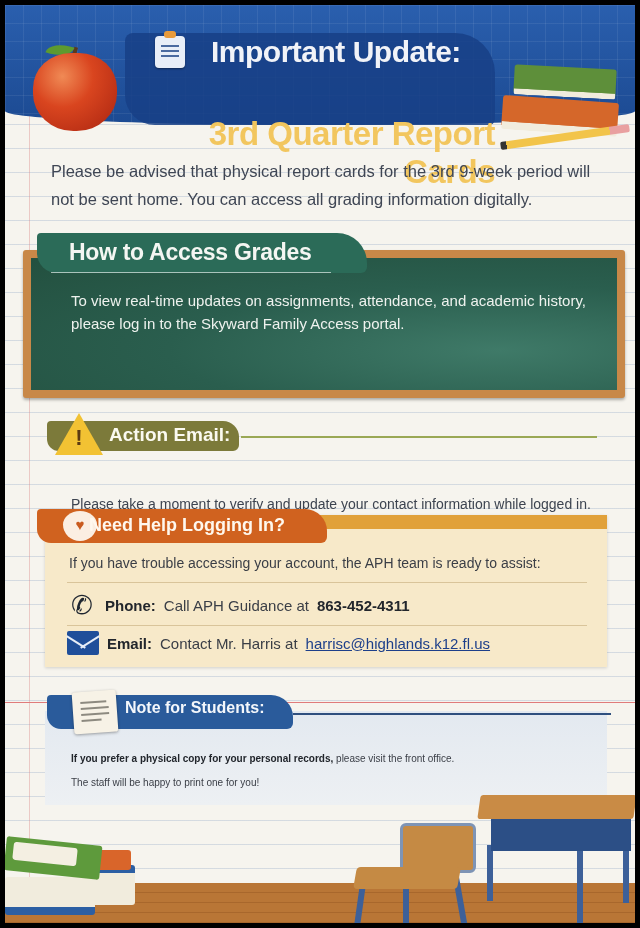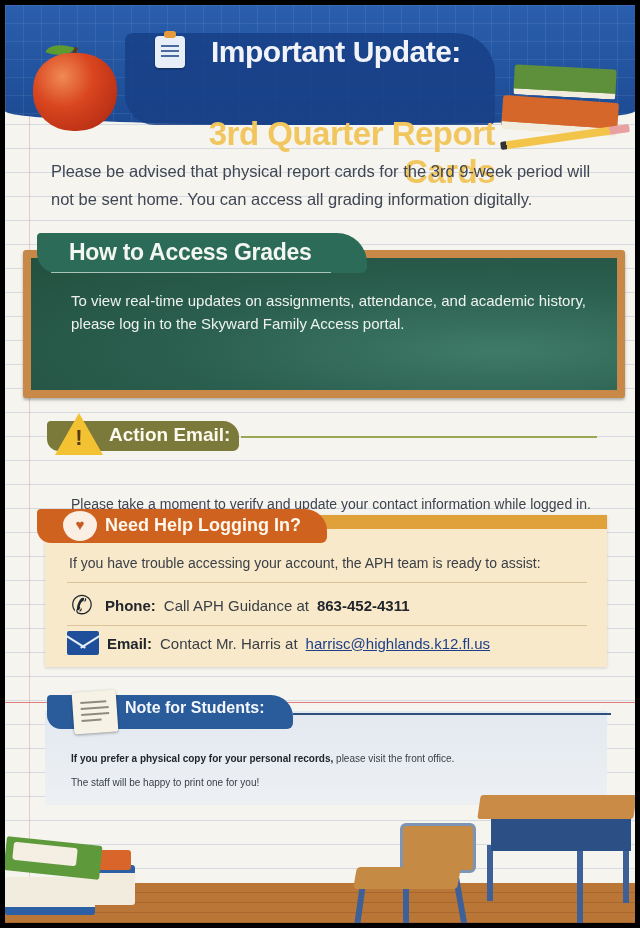--- a/index.html
+++ b/index.html
@@ -113,21 +113,21 @@
     .help-bar { position: absolute; left: 280px; top: 510px; width: 322px; height: 14px; background: #e1a13a; }
     .help-title-bg {
       position: absolute; left: 32px; top: 504px; width: 290px; height: 34px;
       background: #d0621f; border-radius: 4px 22px 6px 14px;
     }
     .heart-icon {
       position: absolute; left: 58px; top: 506px; width: 34px; height: 30px;
       background: #fbeee2; border-radius: 50% 50% 50% 50% / 45% 45% 55% 55%;
       color: #c95a1f; font-weight: bold; font-size: 15px; text-align: center; line-height: 28px;
     }
-    .help-title { position: absolute; left: 100px; top: 510px; color: #fff8ee; font-size: 18px; font-weight: bold; }
+    .help-title { position: absolute; left: 84px; top: 510px; color: #fff8ee; font-size: 18px; font-weight: bold; }
     .help-intro { position: absolute; left: 64px; top: 550px; color: #3a3e46; font-size: 14px; }
     .help-sep { position: absolute; left: 62px; height: 1px; width: 520px; background: #d9c49a; }
     .contact-row { position: absolute; left: 62px; display: flex; align-items: center; gap: 8px; color: #3a3e46; font-size: 15px; }
     .phone-icon { width: 30px; height: 30px; font-size: 26px; line-height: 30px; color: #1f2630; text-align: center; }
     .mail-icon {
       width: 32px; height: 24px; background: #1f4f9a; position: relative; border-radius: 2px;
     }
     .mail-icon::before, .mail-icon::after {
       content: ""; position: absolute; top: 10px; width: 22px; height: 2px; background: #e7eef8;
     }

